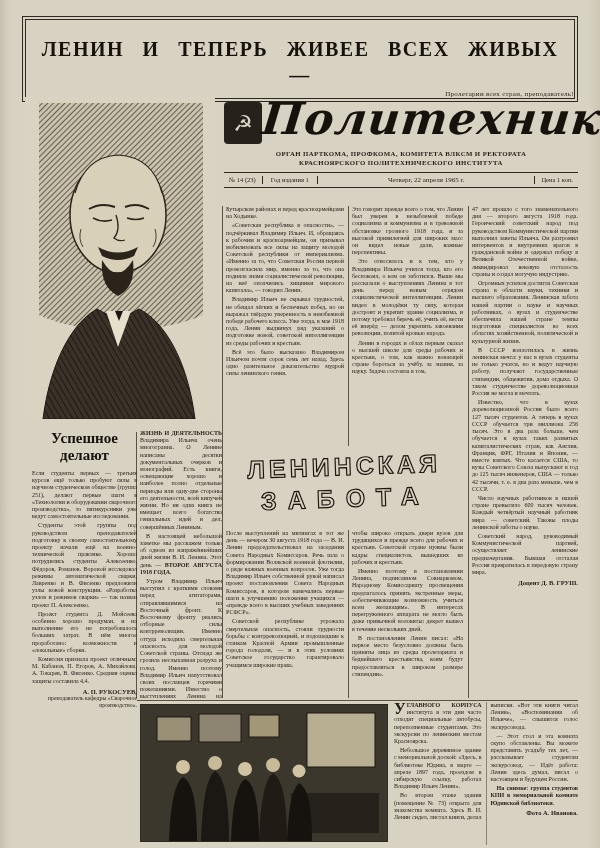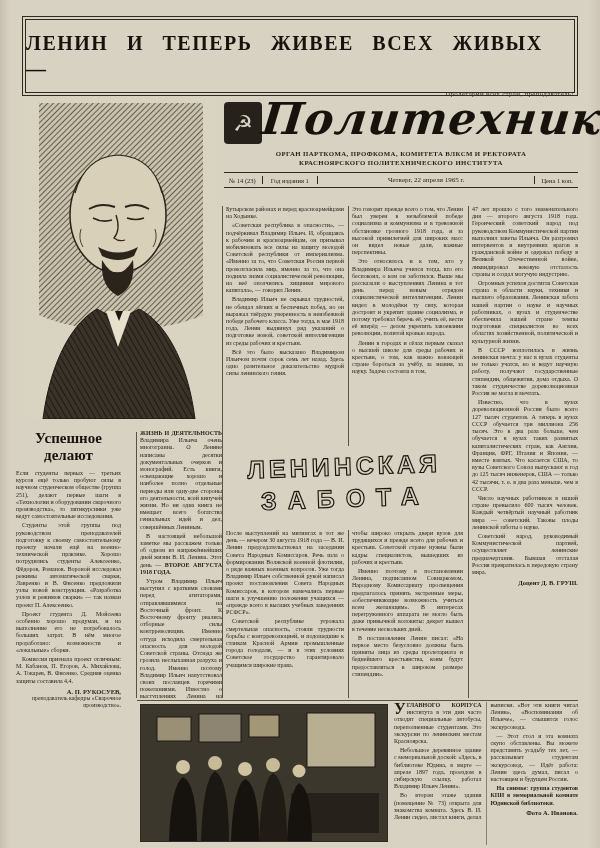--- a/index.html
+++ b/index.html
@@ -6,39 +6,39 @@
   #page{
     position:relative;width:600px;height:848px;overflow:hidden;
     background:
       linear-gradient(90deg, #c6bfae 0, #d8d2c3 10px, #d8d2c3 588px, #cdc6b5 600px),
       #d8d2c3;
     font-family:"Liberation Serif","DejaVu Serif",serif;
     color:#241f16;
   }
   .abs{position:absolute;}
   
-  #banner{left:22px;top:16px;width:548px;height:62px;border:4px double #2e2921;text-align:left;padding-top:10px;}
+  #banner{left:22px;top:16px;width:548px;height:62px;border:4px double #2e2921;text-align:center;padding-top:16px;}
   #banner .l1,#banner .l2{font-weight:bold;font-size:20px;line-height:26px;letter-spacing:1.5px;word-spacing:12px;color:#17130c;}
   
   #slogan{right:26px;top:90px;font-size:7px;letter-spacing:.3px;color:#2a251c;}
   #emblem{left:224px;top:102px;width:38px;height:42px;background:#26221b;border-radius:4px;display:flex;align-items:center;justify-content:center;color:#d8d2c3;font-size:22px;font-family:"DejaVu Sans",sans-serif;}
   #mast-title{left:262px;top:94px;width:316px;text-align:center;font-family:"DejaVu Serif",serif;font-style:italic;font-weight:bold;font-size:44px;line-height:50px;color:#17130c;transform:skewX(-6deg);letter-spacing:1px;}
   #organ{left:224px;top:150px;width:354px;text-align:center;font-size:6.8px;font-weight:bold;line-height:8.5px;letter-spacing:.4px;}
-  #infobar{left:224px;top:172px;width:354px;border-top:1px solid #2e2a22;border-bottom:1px solid #2e2a22;display:flex;align-items:center;padding:3px 2px;font-size:6.5px;box-sizing:border-box;}
+  #infobar{left:224px;top:172px;width:354px;border-top:1px solid #2e2a22;border-bottom:1px solid #2e2a22;display:flex;padding:3px 2px;font-size:6.5px;box-sizing:border-box;}
   #infobar .cell{padding:0 3px;}
   #infobar .div{width:1px;align-self:stretch;background:#2e2a22;margin:0 3px;}
   #infobar .edition{width:42px;text-align:center;line-height:7px;}
   #infobar .date{flex:1;text-align:center;font-size:7px;}
   
   .bodytxt{font-size:6px;line-height:7.2px;text-align:justify;overflow:hidden;}
   .bodytxt p{margin:0 0 2px;text-indent:6px;}
   .bodytxt p.noind{text-indent:0;}
   .sig{font-weight:bold;text-align:right;font-size:6.5px;margin-top:3px;}
   
-  #left-article{left:16px;top:430px;width:105px;height:415px;}
+  #left-article{left:32px;top:430px;width:105px;height:415px;}
   #left-title{text-align:center;font-weight:bold;font-size:15px;line-height:17px;margin-bottom:6px;color:#17130c;}
   #left-article .role{font-size:5.8px;text-align:right;line-height:6.8px;}
   
   #feature{left:226px;top:450px;width:238px;height:74px;text-align:center;transform:rotate(-2deg);}
   .hollow{font-family:"Liberation Sans",sans-serif;font-weight:bold;font-size:25px;line-height:32px;color:#d8d2c3;-webkit-text-stroke:1.2px #1b160e;}
   @supports not (-webkit-text-stroke:1px #000){.hollow{color:#1b160e;}}
   #feature .f1{letter-spacing:4px;}
   #feature .f2{letter-spacing:11px;}
   
   .vrule{width:1px;background:#5a5341;}

